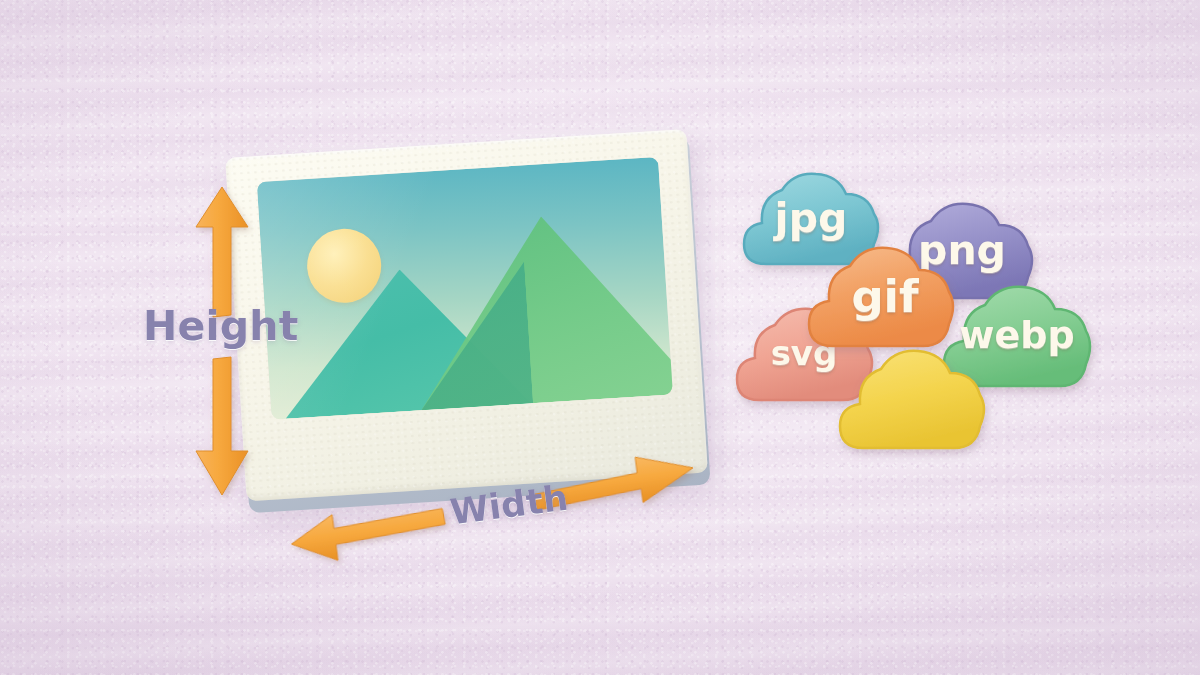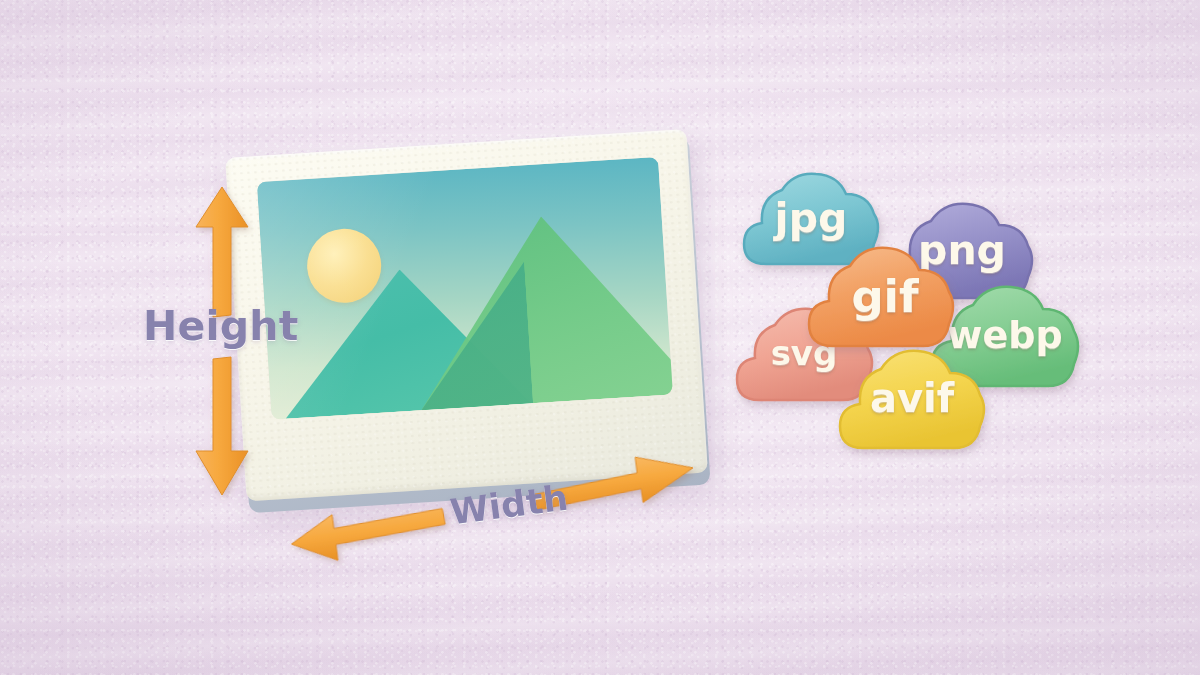--- a/index.html
+++ b/index.html
@@ -155,21 +155,21 @@
     text-shadow:0 2px 3px rgba(120,90,70,.30), 0 1px 0 rgba(255,255,255,.45);
     z-index:3;
     pointer-events:none;
     white-space:nowrap;
   }
 
   #cloud-jpg  { left:14px;  top:6px;   width:150px; height:108px; z-index:2; }
   #cloud-png  { left:160px; top:36px;  width:160px; height:112px; z-index:3; }
   #cloud-gif  { left:78px;  top:80px;  width:162px; height:116px; z-index:5; }
   #cloud-svg  { left:6px;   top:140px; width:152px; height:110px; z-index:4; }
-  #cloud-webp { left:200px; top:118px; width:166px; height:118px; z-index:4; }
+  #cloud-webp { left:212px; top:118px; width:166px; height:118px; z-index:4; }
   #cloud-avif { left:108px; top:182px; width:164px; height:116px; z-index:6; }
 
   #cloud-jpg  .cloud-label { font-size:41px; }
   #cloud-png  .cloud-label { font-size:41px; }
   #cloud-gif  .cloud-label { font-size:45px;margin-left:8px; }
   #cloud-svg  .cloud-label { font-size:34px; }
   #cloud-webp .cloud-label { font-size:38px; }
   #cloud-avif .cloud-label { font-size:40px; }
 </style>
 </head>
@@ -311,17 +311,16 @@
       <svg width="166" height="118" viewBox="0 0 166 118">
         <path filter="url(#cloudShadow)" fill="url(#gWebp)" stroke="#5fb672" stroke-width="2.5" d="M34,110 Q10,110 10,88 Q10,68 30,65 Q28,37 51,29 Q64,9 89,11 Q113,13 121,33 Q146,33 152,55 Q160,69 152,88 Q148,110 126,110 Z"></path>
       </svg>
       <span class="cloud-label">webp</span>
     </div>
 
     <div class="cloud" id="cloud-avif">
       <svg width="164" height="116" viewBox="0 0 164 116">
         <path filter="url(#cloudShadow)" fill="url(#gAvif)" stroke="#e2bd30" stroke-width="2.5" d="M33,108 Q10,108 10,86 Q10,67 30,64 Q28,37 51,29 Q64,9 88,11 Q112,13 120,33 Q144,33 150,55 Q158,68 150,86 Q146,108 124,108 Z"></path>
       </svg>
-      <span class="cloud-label">avif</span>
     </div>
 
   </div>
 </div>
 
 </body></html>

